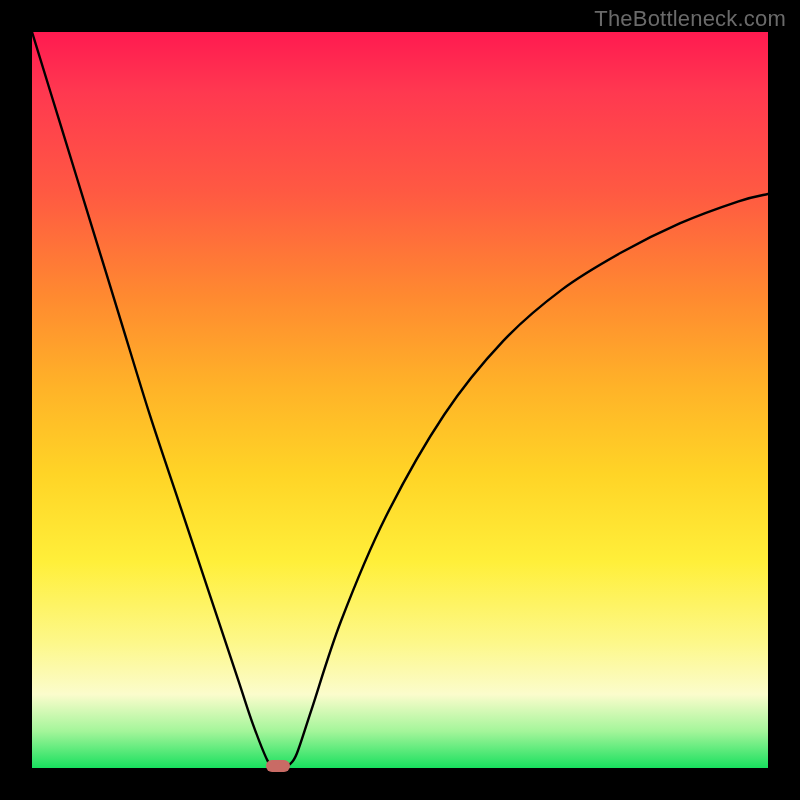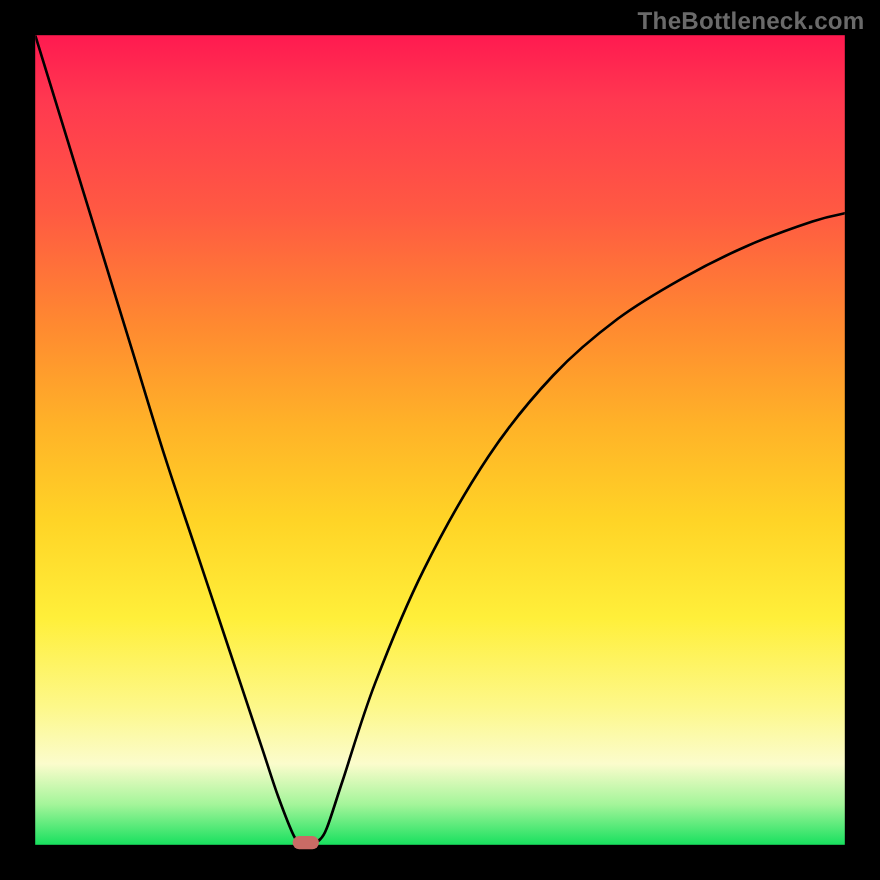--- a/index.html
+++ b/index.html
@@ -41,21 +41,20 @@
     );
   }
   .watermark {
     position: absolute;
     top: 6px;
     right: 14px;
     color: #6a6a6a;
     font-size: 22px;
     letter-spacing: 0.2px;
     user-select: none;
-    font-weight: bold;
   }
   svg.curve {
     position: absolute;
     top: 0;
     left: 0;
     width: 736px;
     height: 736px;
   }
   .marker {
     position: absolute;

